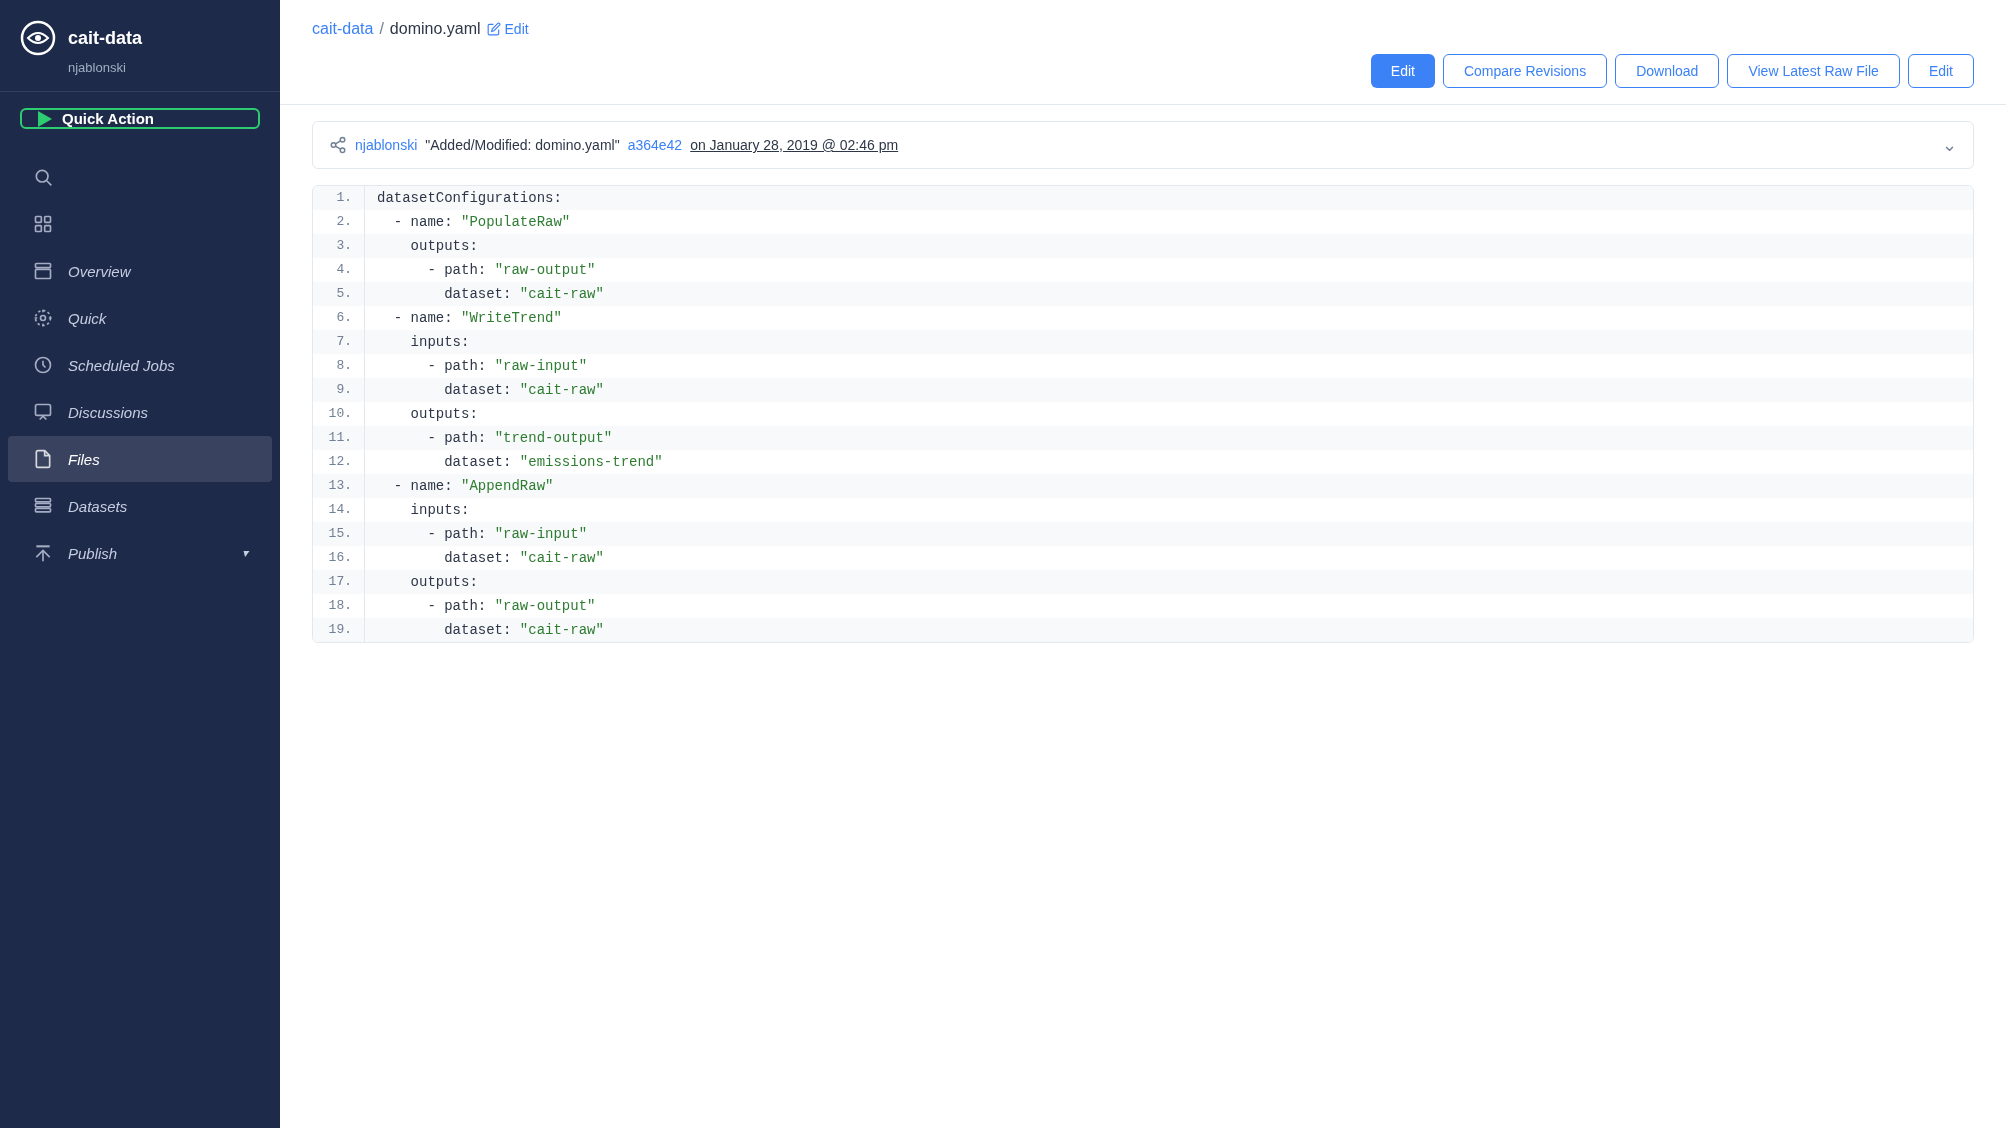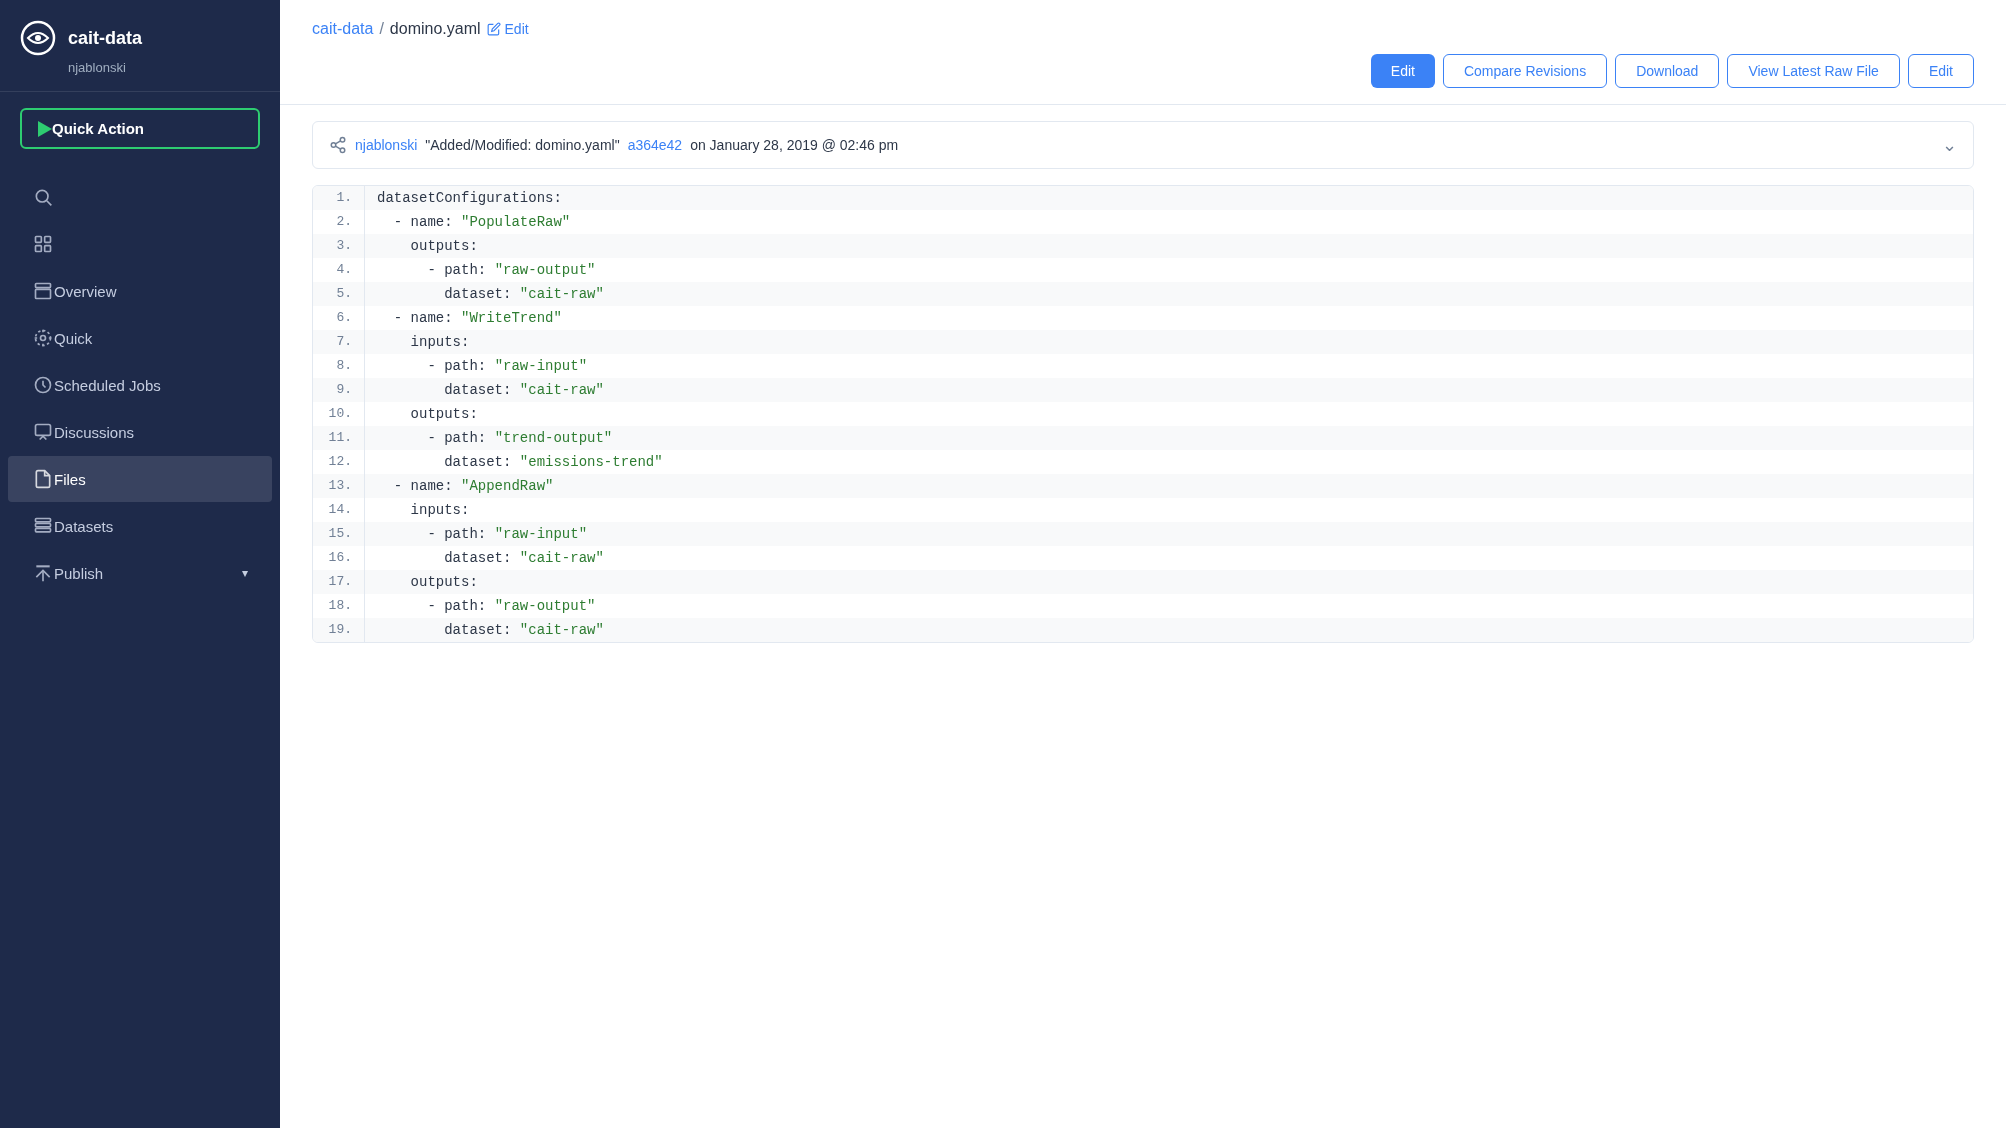--- a/index.html
+++ b/index.html
@@ -40,49 +40,52 @@
       font-size: 13px;
       color: #a0aec0;
       margin-left: 48px;
     }
     .quick-action-btn {
       margin: 16px 20px;
       background: transparent;
       border: 2px solid #2ecc71;
       color: #fff;
       border-radius: 6px;
-      padding: 10px 16px;
+      padding: 0 16px;
       font-size: 15px;
       font-weight: 600;
       cursor: pointer;
       display: flex;
       align-items: center;
+      gap: 10px;
       width: calc(100% - 40px);
     }
     .quick-action-btn .play-icon {
       width: 0;
       height: 0;
       border-top: 8px solid transparent;
       border-bottom: 8px solid transparent;
       border-left: 14px solid #2ecc71;
       flex-shrink: 0;
     }
     .sidebar-nav {
       flex: 1;
       padding: 8px 0;
     }
     .nav-item {
       display: flex;
       align-items: center;
+      gap: 14px;
       padding: 12px 24px;
       color: #c5cde0;
       cursor: pointer;
       font-size: 15px;
       border-radius: 4px;
       margin: 1px 8px;
+      font-style: italic;
     }
     .nav-item.active { background: rgba(255,255,255,0.12); color: #fff; }
     .nav-icon {
       width: 22px;
       height: 22px;
       display: flex;
       align-items: center;
       justify-content: center;
       flex-shrink: 0;
       opacity: 0.8;
@@ -159,21 +162,21 @@
       font-size: 14px;
     }
     .commit-info {
       display: flex;
       align-items: center;
       gap: 8px;
     }
     .commit-author { color: #3b82f6; font-weight: 500; }
     .commit-message { color: #2d3748; }
     .commit-hash { color: #3b82f6; }
-    .commit-date { color: #2d3748; }
+    .commit-date { color: #2d3748; text-decoration: underline; }
     .chevron-icon { color: #718096; font-size: 18px; cursor: pointer; }
 
     
     .code-container {
       margin: 16px 32px 32px;
       border: 1px solid #e2e8f0;
       border-radius: 6px;
       overflow: hidden;
       font-family: 'Courier New', Courier, monospace;
       font-size: 14px;

